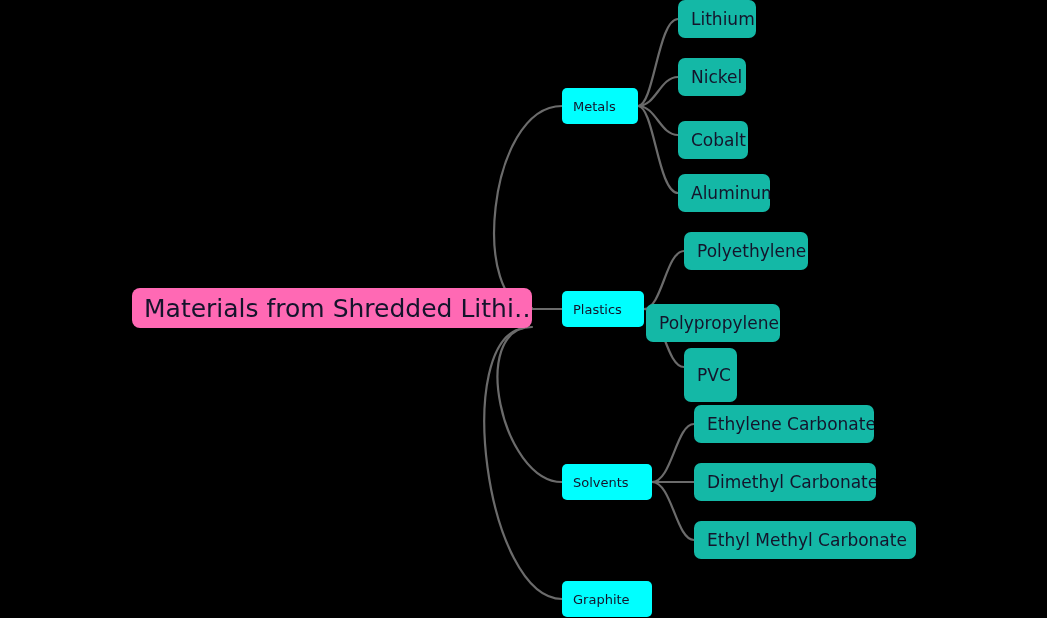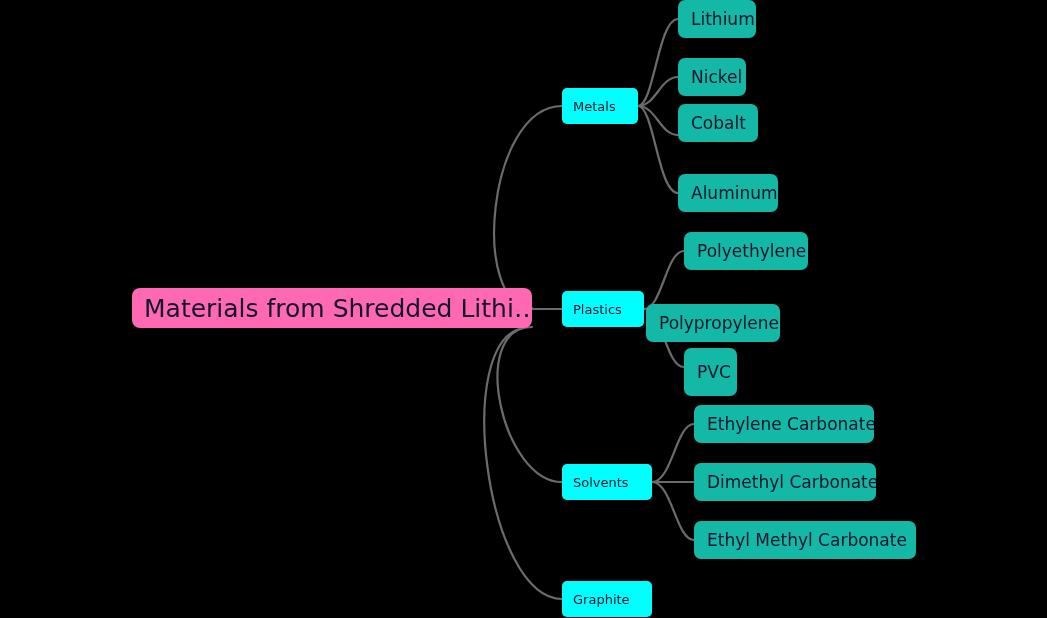--- a/index.html
+++ b/index.html
@@ -92,37 +92,37 @@
 
   <div class="node node-branch" style="left:562px; top:88px; width:76px; height:36px;">
     <span>Metals</span>
   </div>
   <div class="node node-leaf" style="left:678px; top:0px; width:78px; height:38px;">
     <span>Lithium</span>
   </div>
   <div class="node node-leaf" style="left:678px; top:58px; width:68px; height:38px;">
     <span>Nickel</span>
   </div>
-  <div class="node node-leaf" style="left:678px; top:104px; width:80px; height:38px;">
+  <div class="node node-leaf" style="left:678px; top:121px; width:70px; height:38px;">
     <span>Cobalt</span>
   </div>
-  <div class="node node-leaf" style="left:678px; top:174px; width:100px; height:38px;">
+  <div class="node node-leaf" style="left:678px; top:174px; width:92px; height:38px;">
     <span>Aluminum</span>
   </div>
 
   <div class="node node-branch" style="left:562px; top:291px; width:82px; height:36px;">
     <span>Plastics</span>
   </div>
   <div class="node node-leaf" style="left:684px; top:232px; width:124px; height:38px;">
     <span>Polyethylene</span>
   </div>
   <div class="node node-leaf" style="left:646px; top:290px; width:134px; height:38px;margin-top:14px;">
     <span>Polypropylene</span>
   </div>
-  <div class="node node-leaf" style="left:684px; top:348px; width:53px; height:48px;">
+  <div class="node node-leaf" style="left:684px; top:348px; width:53px; height:54px;">
     <span>PVC</span>
   </div>
 
   <div class="node node-branch" style="left:562px; top:464px; width:90px; height:36px;">
     <span>Solvents</span>
   </div>
   <div class="node node-leaf" style="left:694px; top:405px; width:180px; height:38px;">
     <span>Ethylene Carbonate</span>
   </div>
   <div class="node node-leaf" style="left:694px; top:463px; width:182px; height:38px;">

